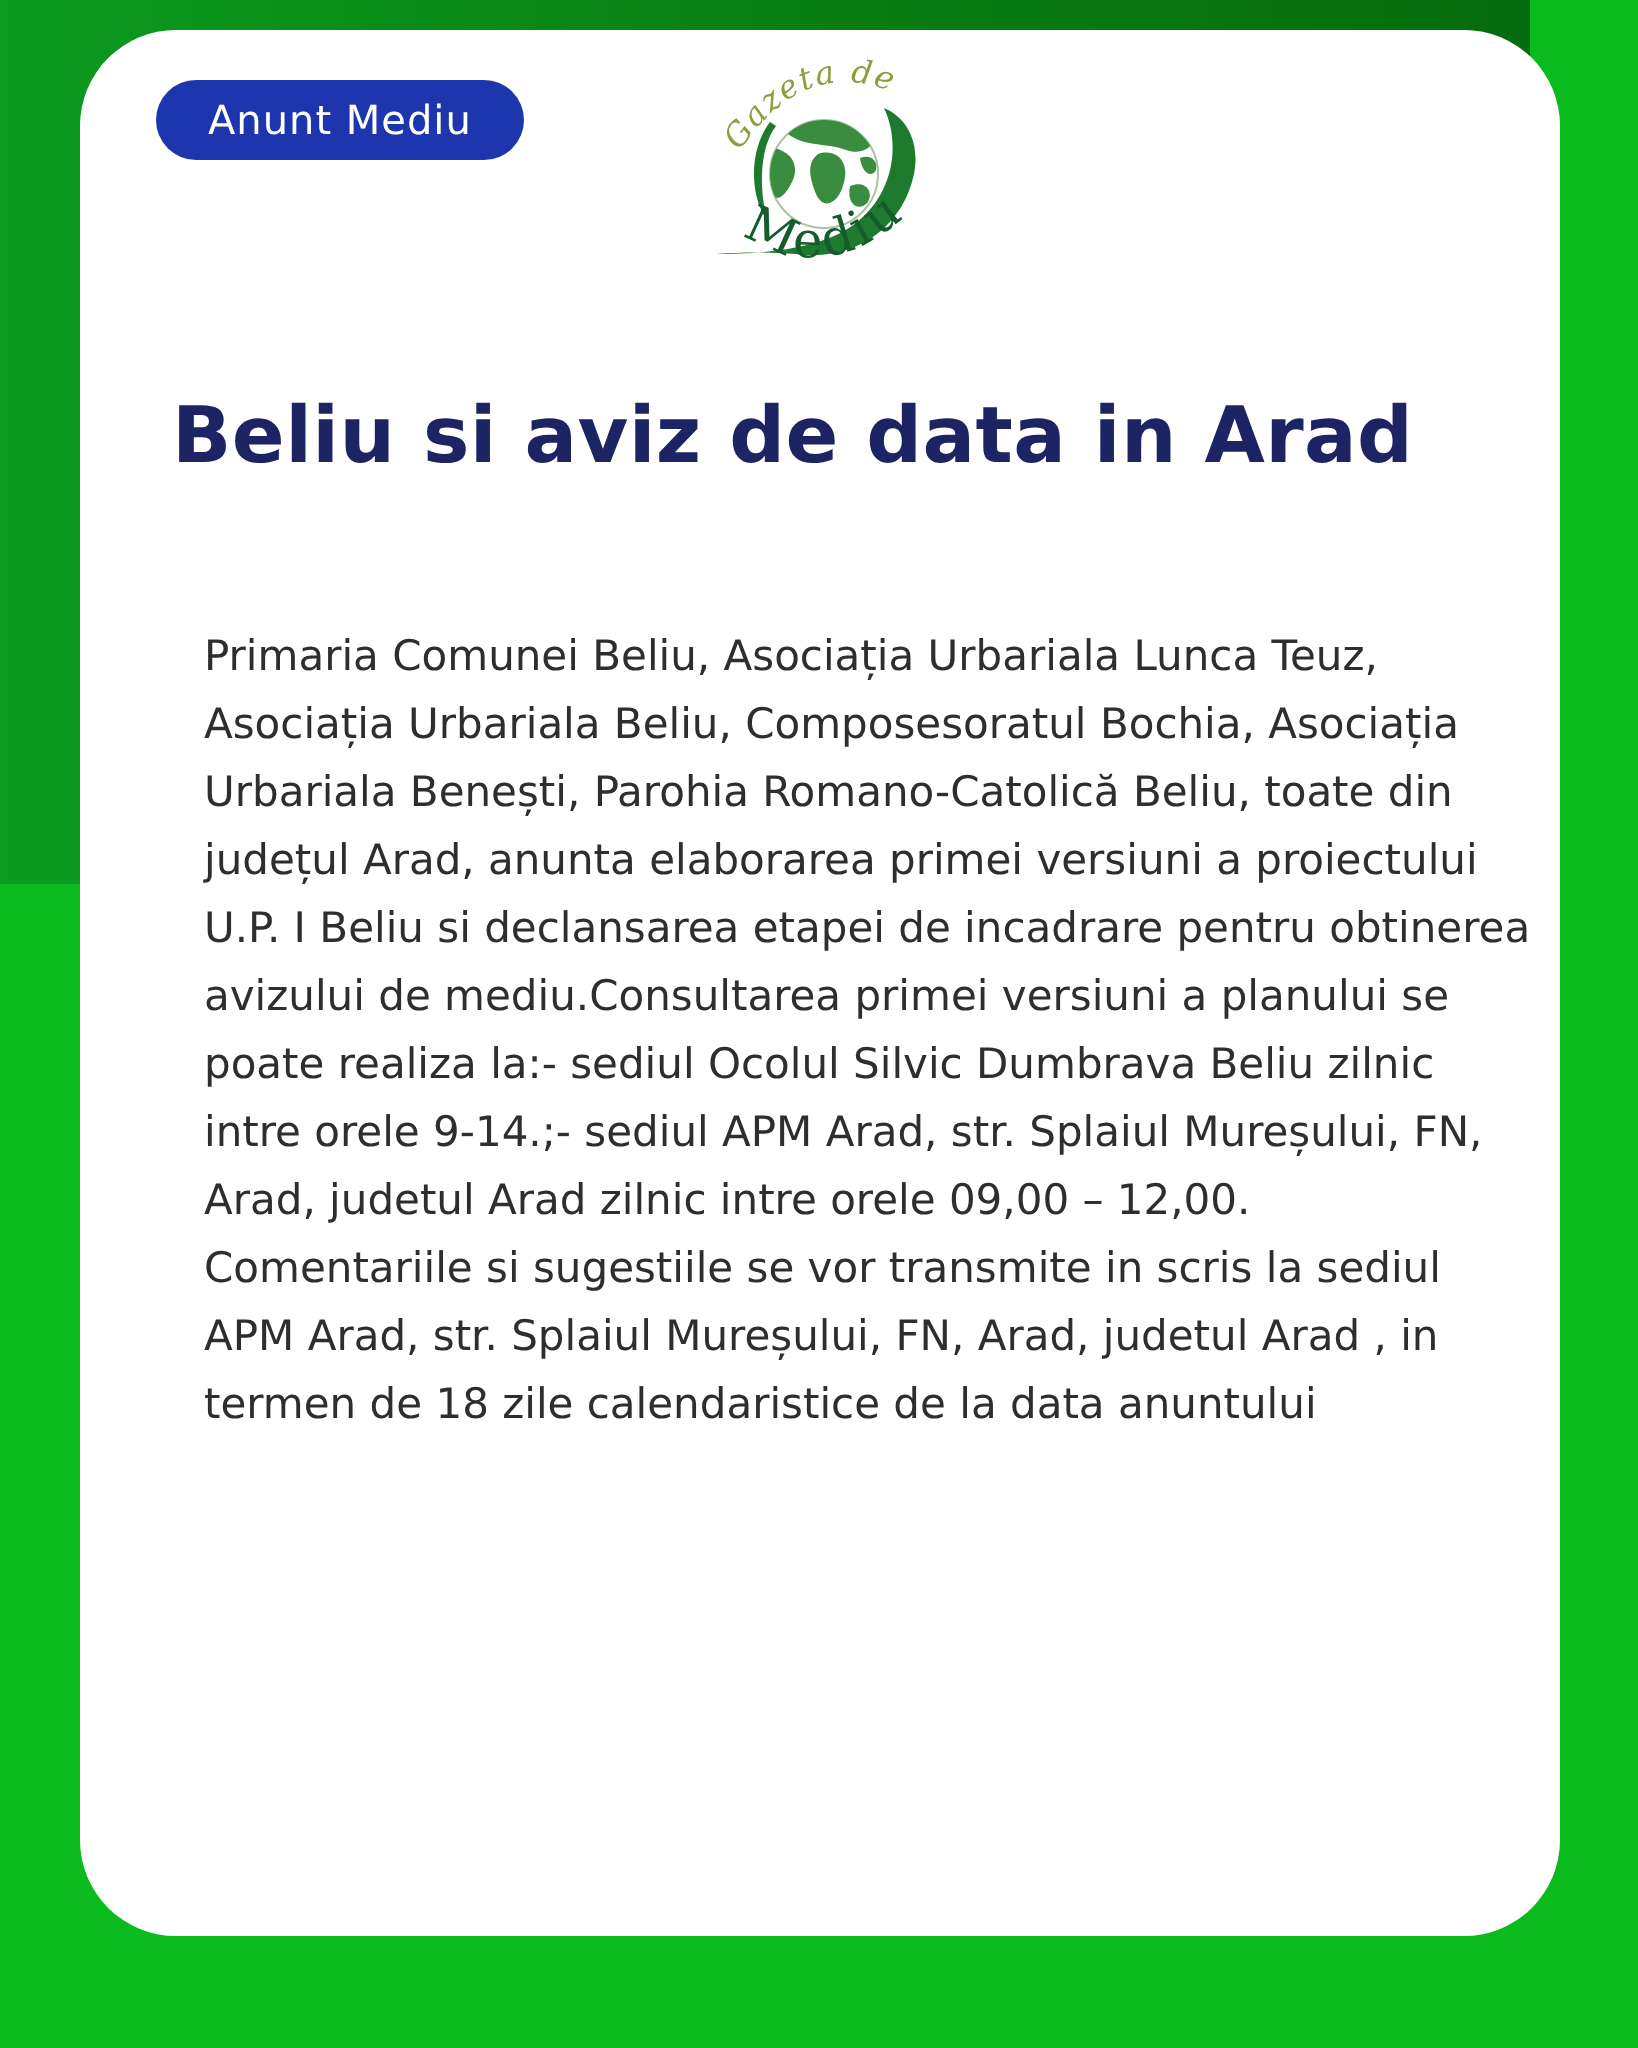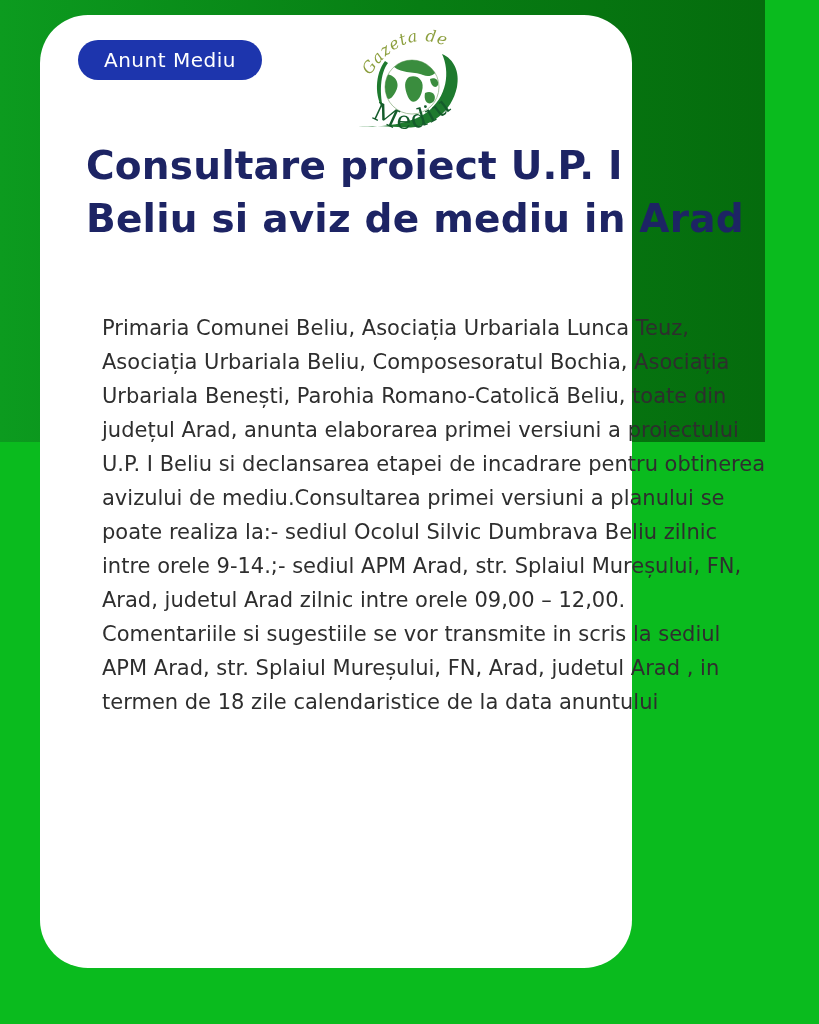--- a/index.html
+++ b/index.html
@@ -10,21 +10,21 @@
     background:#0ABB1E;
     overflow:hidden;
   }
   .bg-dark{
     position:absolute;left:0;top:0;
     width:765px;height:442px;
     background:linear-gradient(90deg,#0C9B1F 0%,#077D13 55%,#056C0D 100%);
   }
   .card{
     position:absolute;left:40px;top:15px;
-    width:592px;height:953px;
+    width:740px;height:953px;
     background:#ffffff;
     border-radius:48px;
   }
   .badge{
     position:absolute;left:38px;top:25px;
     background:#1D35AD;color:#ffffff;
     font-size:20px;font-weight:500;
     padding:8px 26px;border-radius:23px;
     letter-spacing:0.5px;
     cursor:pointer;
@@ -100,20 +100,20 @@
           <path d="M 76,52 C 81,50 85,53 84,58 C 82,62 77,60 76,52 Z"></path>
         </g>
 
         <text class="logo-bottom-text" fill="#145C2B">
           <textPath href="#arcBottom" startOffset="50%" text-anchor="middle">Mediu</textPath>
         </text>
       </svg>
     </div>
 
     <h1 class="title">
-      <span>Consultare proiect U.P. I</span><br>
-      <span>Beliu si aviz de mediu in Arad</span>
+      <br>
+      <span>Beliu si aviz de data in Arad</span>
     </h1>
 
     <p class="body-text">Primaria Comunei Beliu, Asociația Urbariala Lunca Teuz, Asociația Urbariala Beliu, Composesoratul Bochia, Asociația Urbariala Benești, Parohia Romano-Catolică Beliu, toate din județul Arad, anunta elaborarea primei versiuni a proiectului U.P. I Beliu si declansarea etapei de incadrare pentru obtinerea avizului de mediu.Consultarea primei versiuni a planului se poate realiza la:- sediul Ocolul Silvic Dumbrava Beliu zilnic intre orele 9-14.;- sediul APM Arad, str. Splaiul Mureșului, FN, Arad, judetul Arad zilnic intre orele 09,00 – 12,00. Comentariile si sugestiile se vor transmite in scris la sediul APM Arad, str. Splaiul Mureșului, FN, Arad, judetul Arad , in termen de 18 zile calendaristice de la data anuntului</p>
 
   </div>
 </div>
 
 </body></html>

